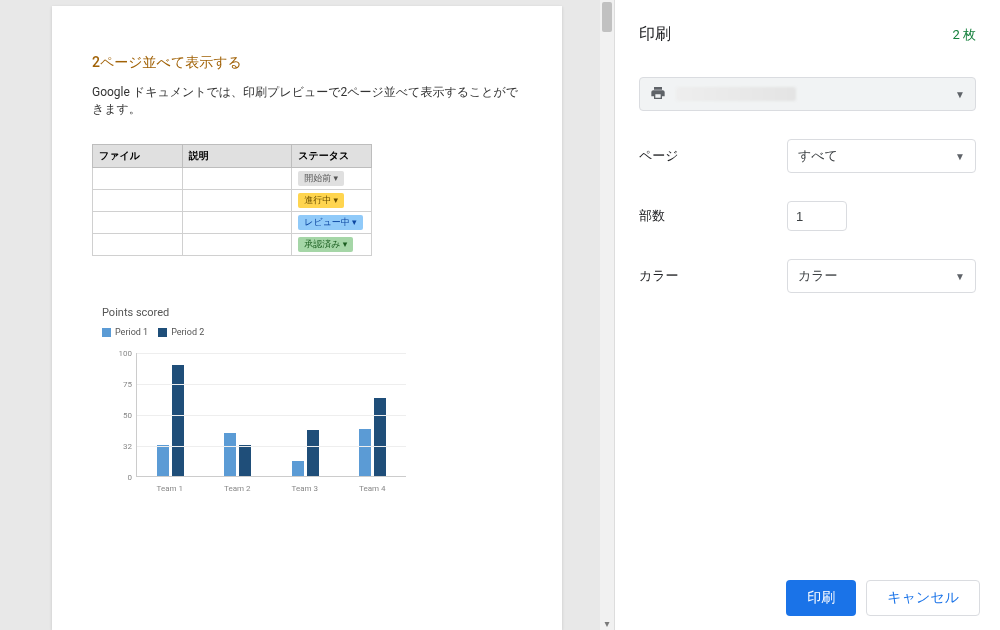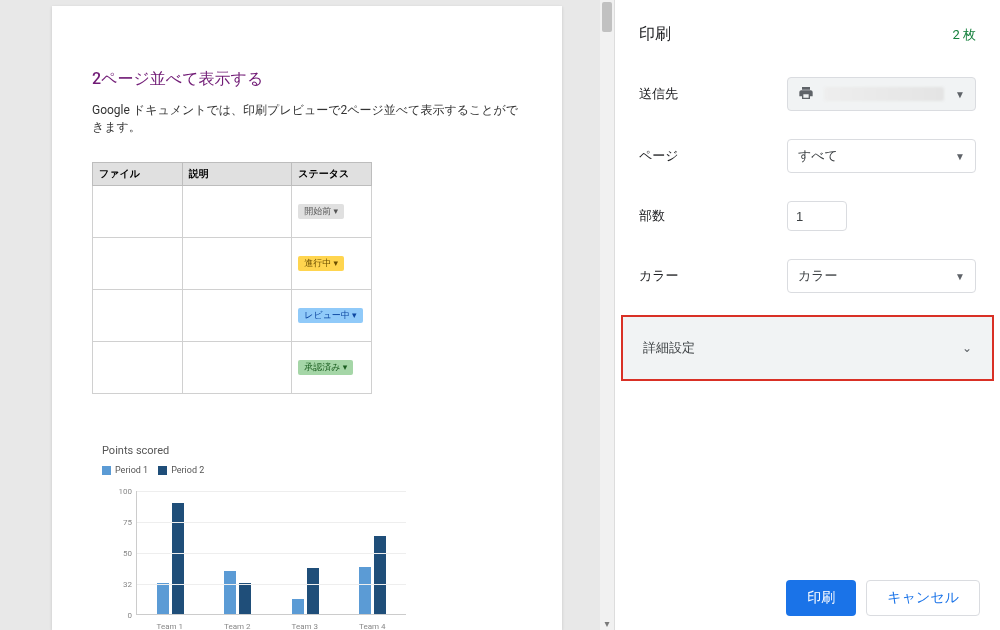--- a/index.html
+++ b/index.html
@@ -31,34 +31,34 @@
       background: #f1f1f1; display:flex; align-items:center; justify-content:center;
       color:#7a7a7a; font-size:10px;
     }
     .page {
       width: 510px; background: #fff;
       margin-top: 6px;
       box-shadow: 0 1px 3px rgba(0,0,0,0.15);
       padding: 48px 40px 30px 40px;
     }
     .doc-title {
-      font-size: 16px; font-weight: 500; color: #701a75; margin-bottom: 12px; margin-top: 15px;
+      font-size: 14px; font-weight: 500; color: #a16207; margin-bottom: 12px;
     }
     .doc-desc {
       font-size: 12px; color: #333; margin-bottom: 26px;
     }
     table.doc-table {
       width: 280px; border-collapse: collapse; font-size: 10px;
     }
     table.doc-table th {
       background: #e0e0e0; text-align: left; padding: 4px 6px;
       border: 1px solid #bdbdbd; font-weight: 600;
     }
     table.doc-table td {
-      border: 1px solid #d0d0d0; padding: 18px 6px; height: 18px;
+      border: 1px solid #d0d0d0; padding: 3px 6px; height: 18px;
     }
     .badge { display:inline-block; padding:1px 6px; border-radius:2px; font-size:9px; }
     .chart-box { margin-top: 50px; }
     .chart-title { font-size: 11px; color:#555; margin-bottom:8px; margin-left:10px;}
     .legend { text-align:left; font-size:9px; color:#555; margin-bottom:16px;}
     .legend .sw { display:inline-block; width:9px; height:9px; margin:0 4px 0 10px; vertical-align:middle;}
     .chart-area {
       position: relative; width: 290px; height: 140px; margin-left: 24px;
     }
     .y-axis { position:absolute; left:0; top:0; bottom:16px; width:20px; }
@@ -220,21 +220,20 @@
 <div class="settings-pane">
   <div class="settings-body">
     <div class="row header-row">
       <div class="label" style="font-size:16px;">印刷</div>
       <div class="control" style="text-align:right">
         <span class="sheets"><span>2</span> <span>枚</span></span>
       </div>
     </div>
 
     <div class="row">
-      <div class="label">送信先</div>
       <div class="control">
         <div class="select">
           <span class="printer-icon">
             <svg width="16" height="16" viewBox="0 0 24 24" fill="#5f6368">
                 <path d="M19 8H5c-1.66 0-3 1.34-3 3v6h4v4h12v-4h4v-6c0-1.66-1.34-3-3-3zM16 19H8v-5h8v5zM18 3H6v4h12V3z"></path>
               </svg>
           </span>
           <span class="printer-name-blur"></span>
           <span class="caret">▼</span>
         </div>
@@ -261,23 +260,19 @@
     <div class="row">
       <div class="label">カラー</div>
       <div class="control">
         <div class="select white">
           <span>カラー</span>
           <span class="caret">▼</span>
         </div>
       </div>
     </div>
 
-    <div class="advanced">
-      <span>詳細設定</span>
-      <span class="chev">⌄</span>
-    </div>
   </div>
 
   <div class="footer">
     <div class="btn primary">印刷</div>
     <div class="btn secondary">キャンセル</div>
   </div>
 </div>
 
 </body></html>

